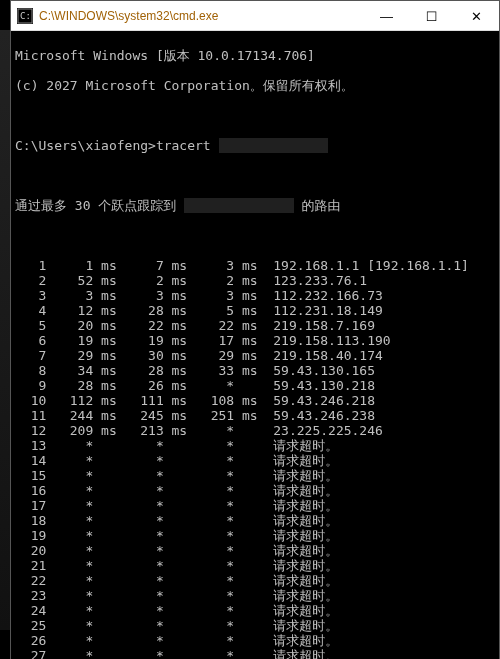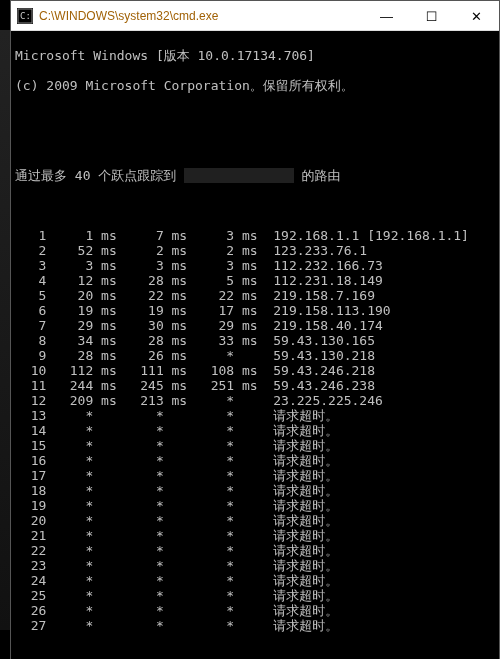--- a/index.html
+++ b/index.html
@@ -97,24 +97,25 @@
     <span class="title-text">C:\WINDOWS\system32\cmd.exe</span>
     <div class="win-btns">
       <div class="win-btn">—</div>
       <div class="win-btn">☐</div>
       <div class="win-btn close">✕</div>
     </div>
   </div>
 
   <div class="terminal">
 <div class="row">Microsoft Windows [版本 10.0.17134.706]</div>
-<div class="row">(c) 2009 Microsoft Corporation。保留所有权利。</div>
+<div class="row">(c) 2027 Microsoft Corporation。保留所有权利。</div>
 <div class="row"> </div>
+<div class="row"><span>C:\Users\xiaofeng&gt;tracert </span><span class="redact">45.199.156.182</span></div>
 <div class="row"> </div>
-<div class="row"><span>通过最多 40 个跃点跟踪到 </span><span class="redact">45.199.156.182</span><span> 的路由</span></div>
+<div class="row"><span>通过最多 30 个跃点跟踪到 </span><span class="redact">45.199.156.182</span><span> 的路由</span></div>
 <div class="row"> </div>
 <div id="hops"><div class="row">   1     1 ms     7 ms     3 ms  192.168.1.1 [192.168.1.1]</div><div class="row">   2    52 ms     2 ms     2 ms  123.233.76.1</div><div class="row">   3     3 ms     3 ms     3 ms  112.232.166.73</div><div class="row">   4    12 ms    28 ms     5 ms  112.231.18.149</div><div class="row">   5    20 ms    22 ms    22 ms  219.158.7.169</div><div class="row">   6    19 ms    19 ms    17 ms  219.158.113.190</div><div class="row">   7    29 ms    30 ms    29 ms  219.158.40.174</div><div class="row">   8    34 ms    28 ms    33 ms  59.43.130.165</div><div class="row">   9    28 ms    26 ms     *     59.43.130.218</div><div class="row">  10   112 ms   111 ms   108 ms  59.43.246.218</div><div class="row">  11   244 ms   245 ms   251 ms  59.43.246.238</div><div class="row">  12   209 ms   213 ms     *     23.225.225.246</div><div class="row">  13     *        *        *     请求超时。</div><div class="row">  14     *        *        *     请求超时。</div><div class="row">  15     *        *        *     请求超时。</div><div class="row">  16     *        *        *     请求超时。</div><div class="row">  17     *        *        *     请求超时。</div><div class="row">  18     *        *        *     请求超时。</div><div class="row">  19     *        *        *     请求超时。</div><div class="row">  20     *        *        *     请求超时。</div><div class="row">  21     *        *        *     请求超时。</div><div class="row">  22     *        *        *     请求超时。</div><div class="row">  23     *        *        *     请求超时。</div><div class="row">  24     *        *        *     请求超时。</div><div class="row">  25     *        *        *     请求超时。</div><div class="row">  26     *        *        *     请求超时。</div><div class="row">  27     *        *        *     请求超时。</div></div>
 
 
 
 
   </div>
 </div>
 
 </body></html>

